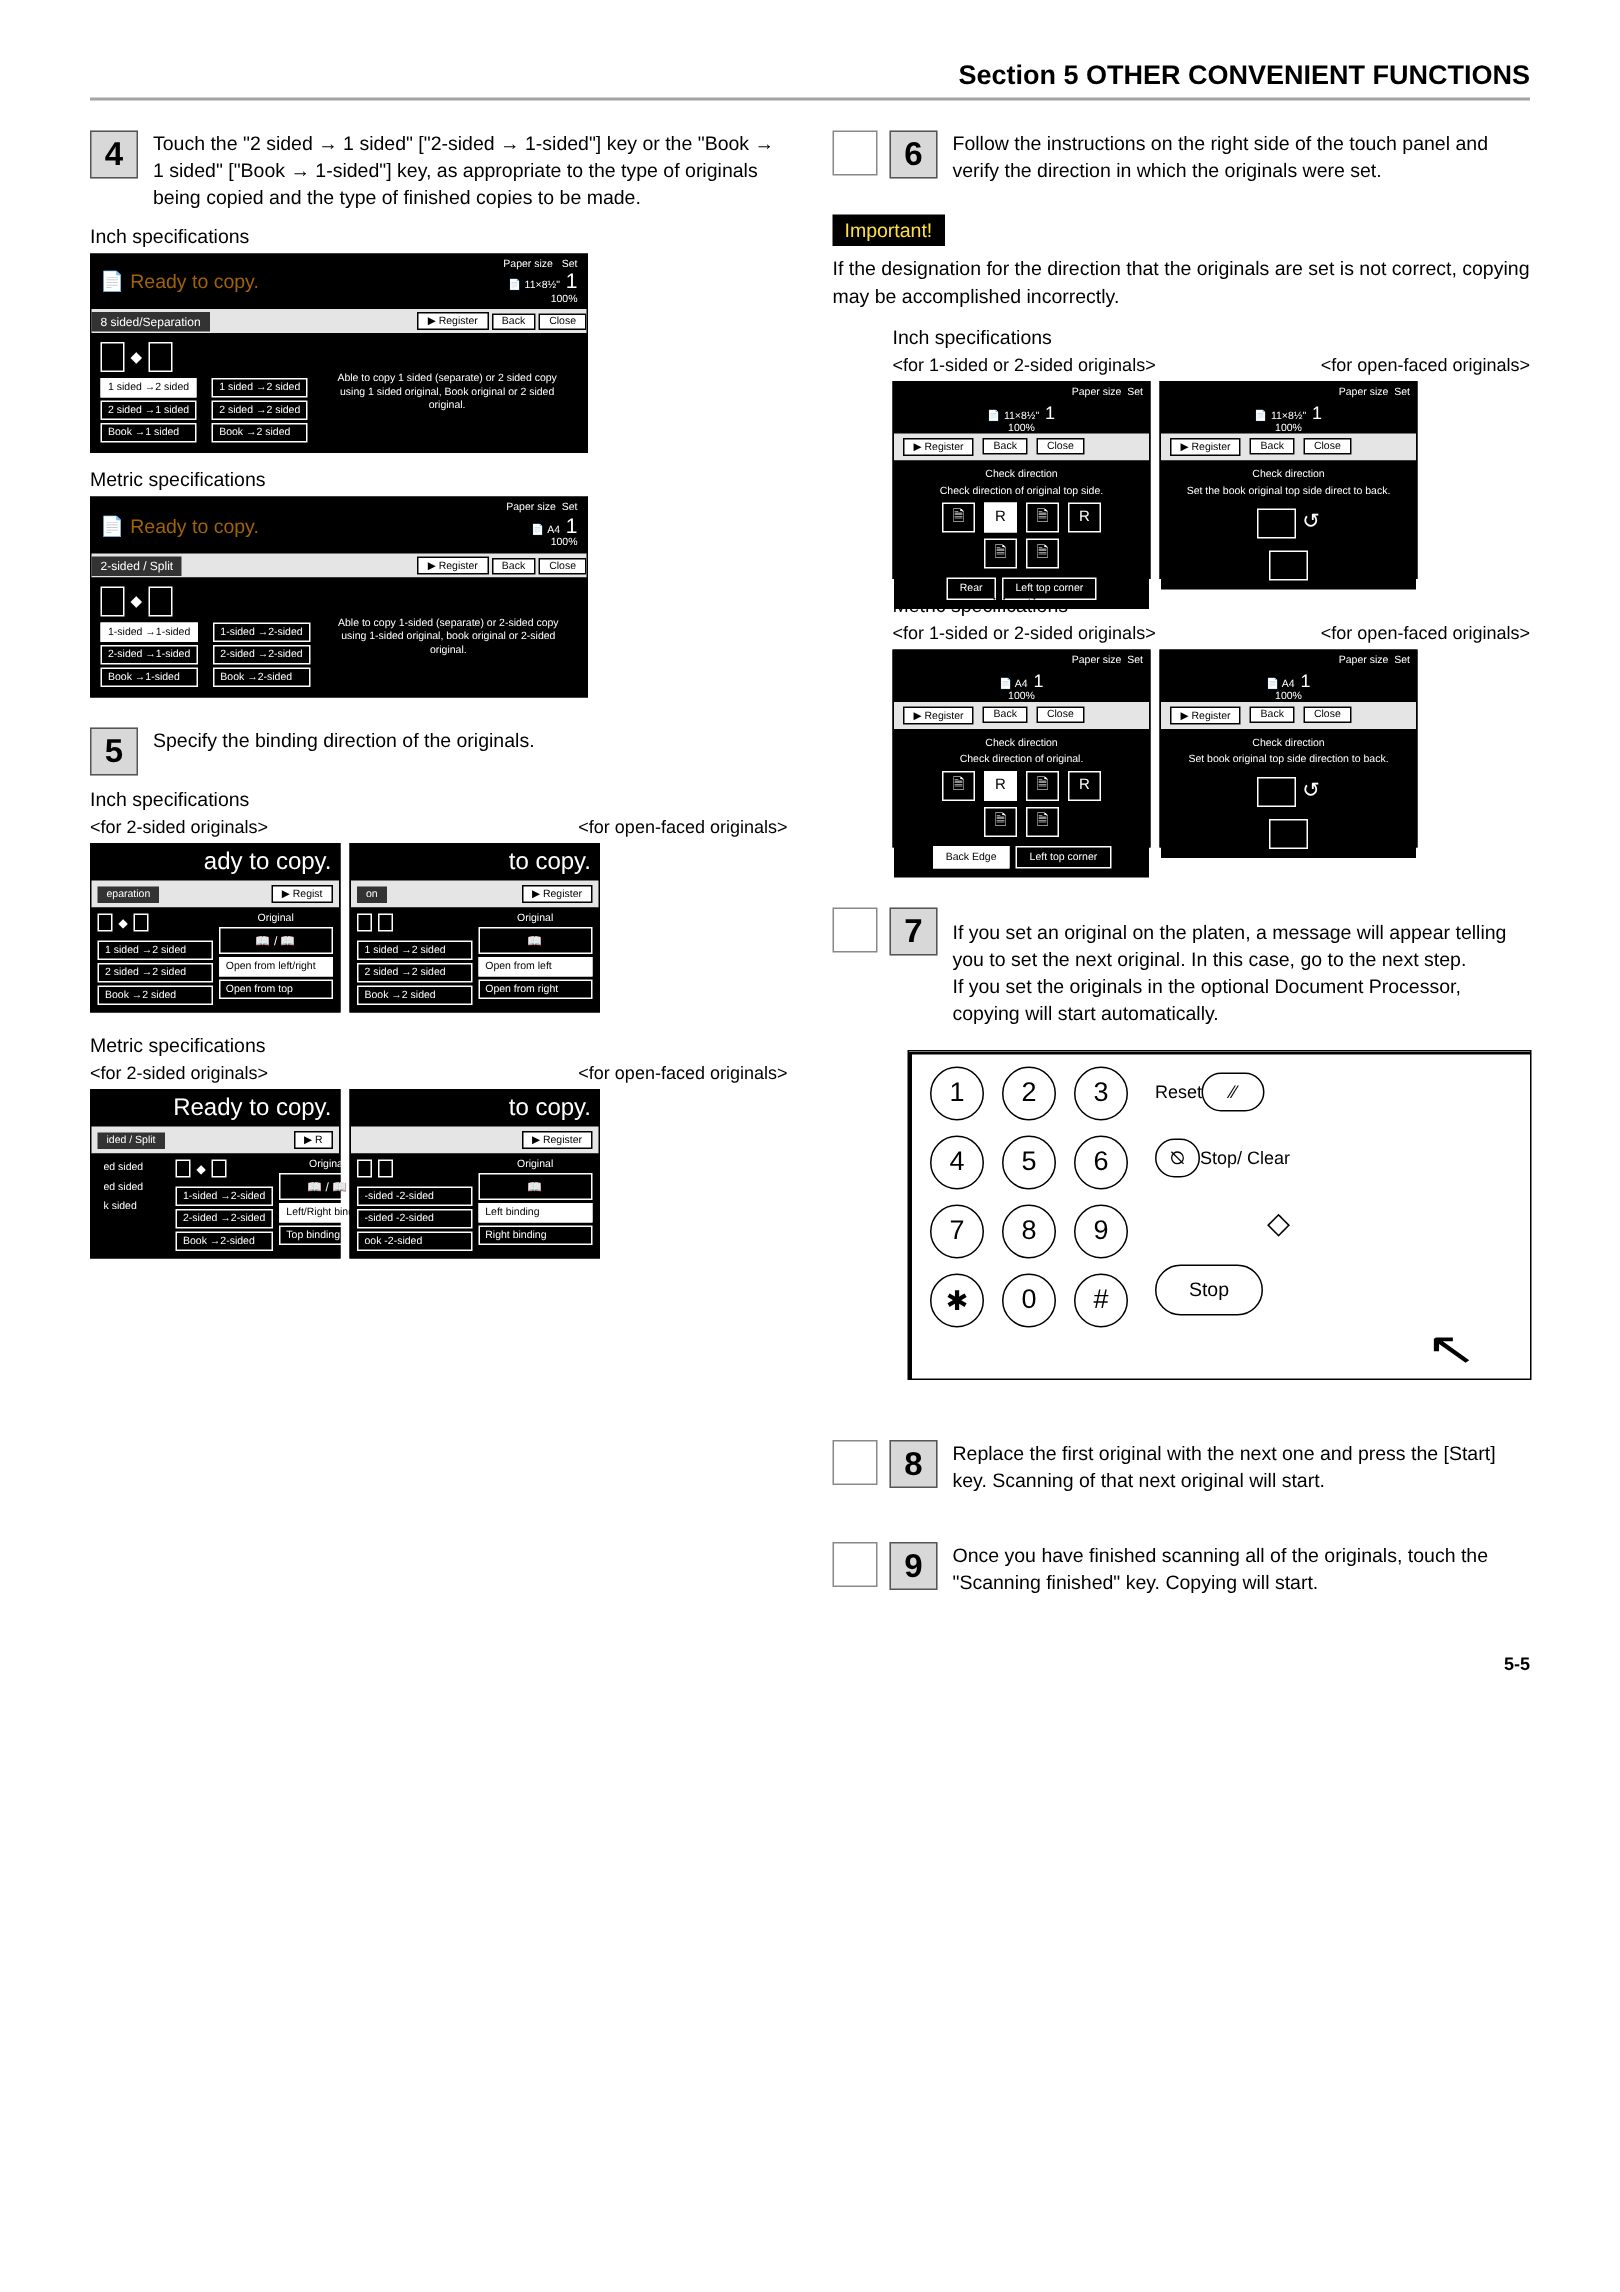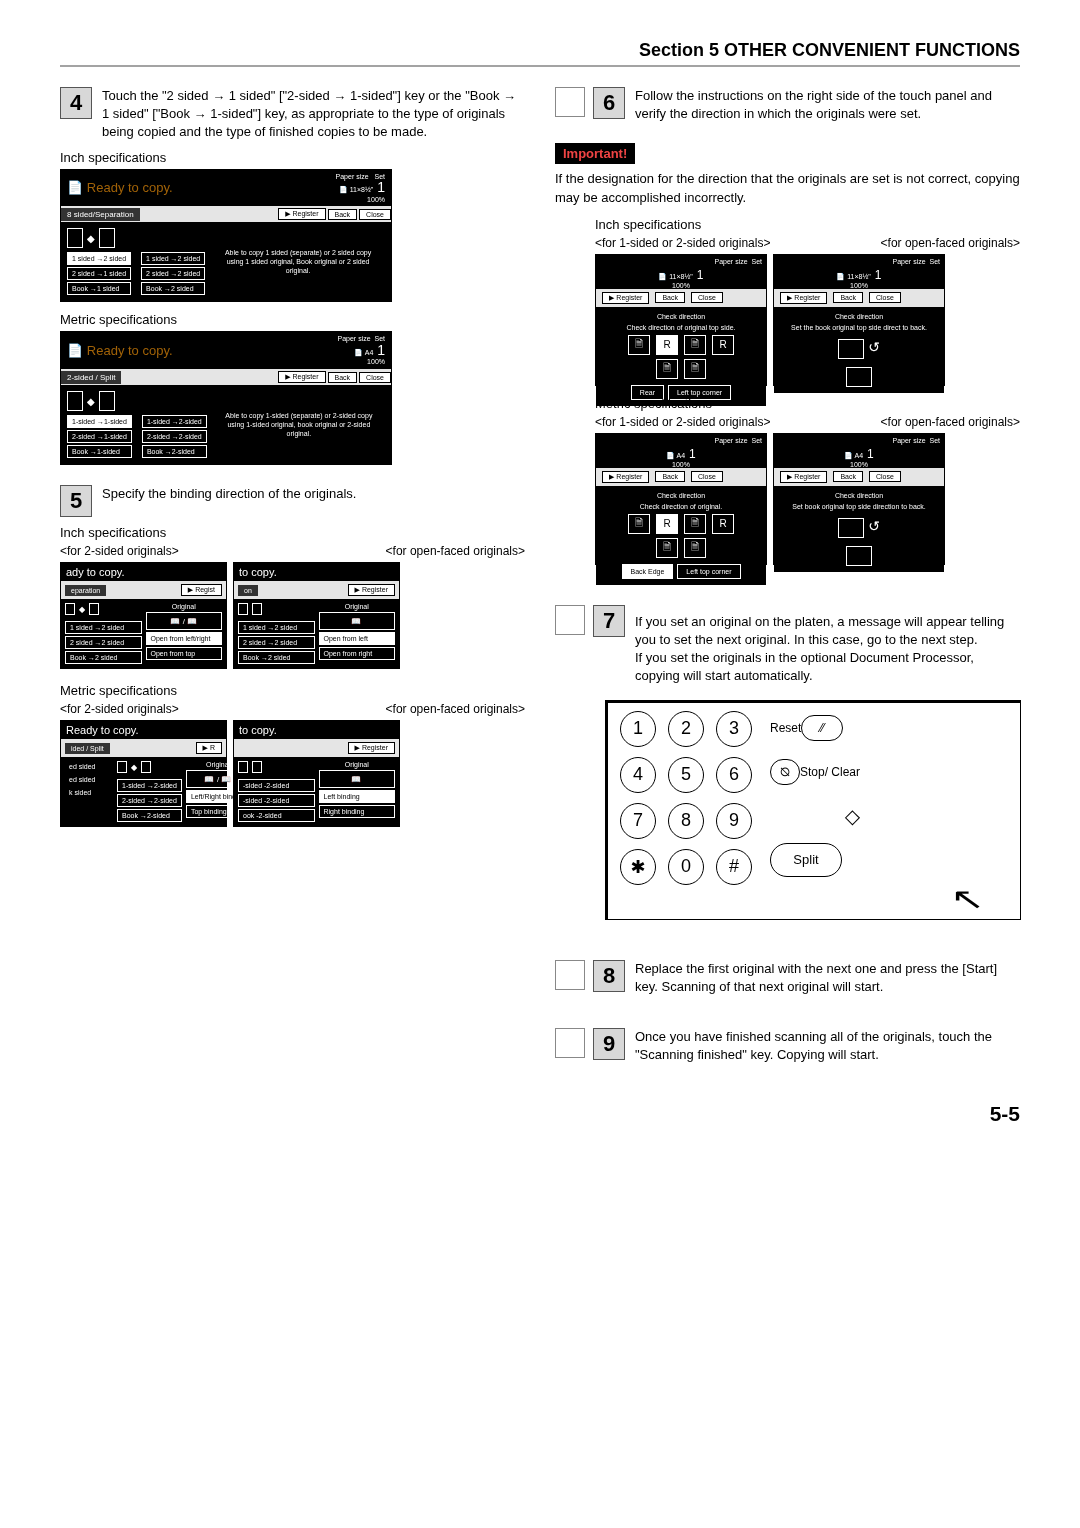--- a/index.html
+++ b/index.html
@@ -161,22 +161,23 @@
   .mini-panel {
     border: 1px solid #000;
     background: #000;
     color: #fff;
     font-size: 8px;
     width: 165px;
   }
   .mini-top {
     background: #000;
     color: #fff;
-    font-size: 11px;
+    font-size: 16px;
     padding: 3px 5px;
+    text-align: right;
   }
   .mini-tabs {
     background: #e5e5e5;
     color: #000;
     display: flex;
     justify-content: space-between;
     align-items: center;
     padding: 2px 4px;
     font-size: 7px;
     height: 14px;
@@ -206,22 +207,22 @@
     gap: 2px;
     font-size: 8px;
   }
   .small-doc {
     border: 1px solid #fff;
     width: 8px;
     height: 10px;
   }
   .important-box {
     background: #000;
-    color: #ef4444;
-    font-weight: bold;
+    color: #fde047;
+    font-weight: normal;
     font-size: 13px;
     padding: 3px 8px;
     display: inline-block;
     margin-bottom: 6px;
   }
   .important-text {
     font-size: 13px;
     line-height: 1.4;
     margin-bottom: 10px;
   }
@@ -373,21 +374,21 @@
     content: "↖";
     font-size: 30px;
     position: absolute;
     right: 10px;
     top: -10px;
     transform: scaleX(1.4);
   }
   .page-num {
     text-align: right;
     font-weight: bold;
-    font-size: 21px;
+    font-size: 12px;
     margin-top: 30px;
   }
   .spacer { flex: 1; }
   .icon-square {
     width: 28px; height: 28px; border: 1px solid #888; flex-shrink: 0; margin-right: 8px;
     display:flex; align-items:center; justify-content:center;
   }
 </style>
 </head>
 <body>
@@ -767,21 +768,21 @@
               <span class="oval">⁄⁄</span>
             </div>
             <div class="side-key">
               <span class="oval" style="width:28px">⦰</span>
               <span style="white-space:pre-line">Stop/ Clear</span>
             </div>
             <div class="side-key" style="justify-content:flex-end;">
               <span style="font-size:20px;">◇</span>
             </div>
             <div class="side-key">
-              <span class="big-oval">Split</span>
+              <span class="big-oval">Stop</span>
             </div>
           </div>
         </div>
         <div class="start-arrow"></div>
       </div>
 
       
       <div style="height:40px"></div>
       <div class="step">
         <div class="icon-square"></div>

